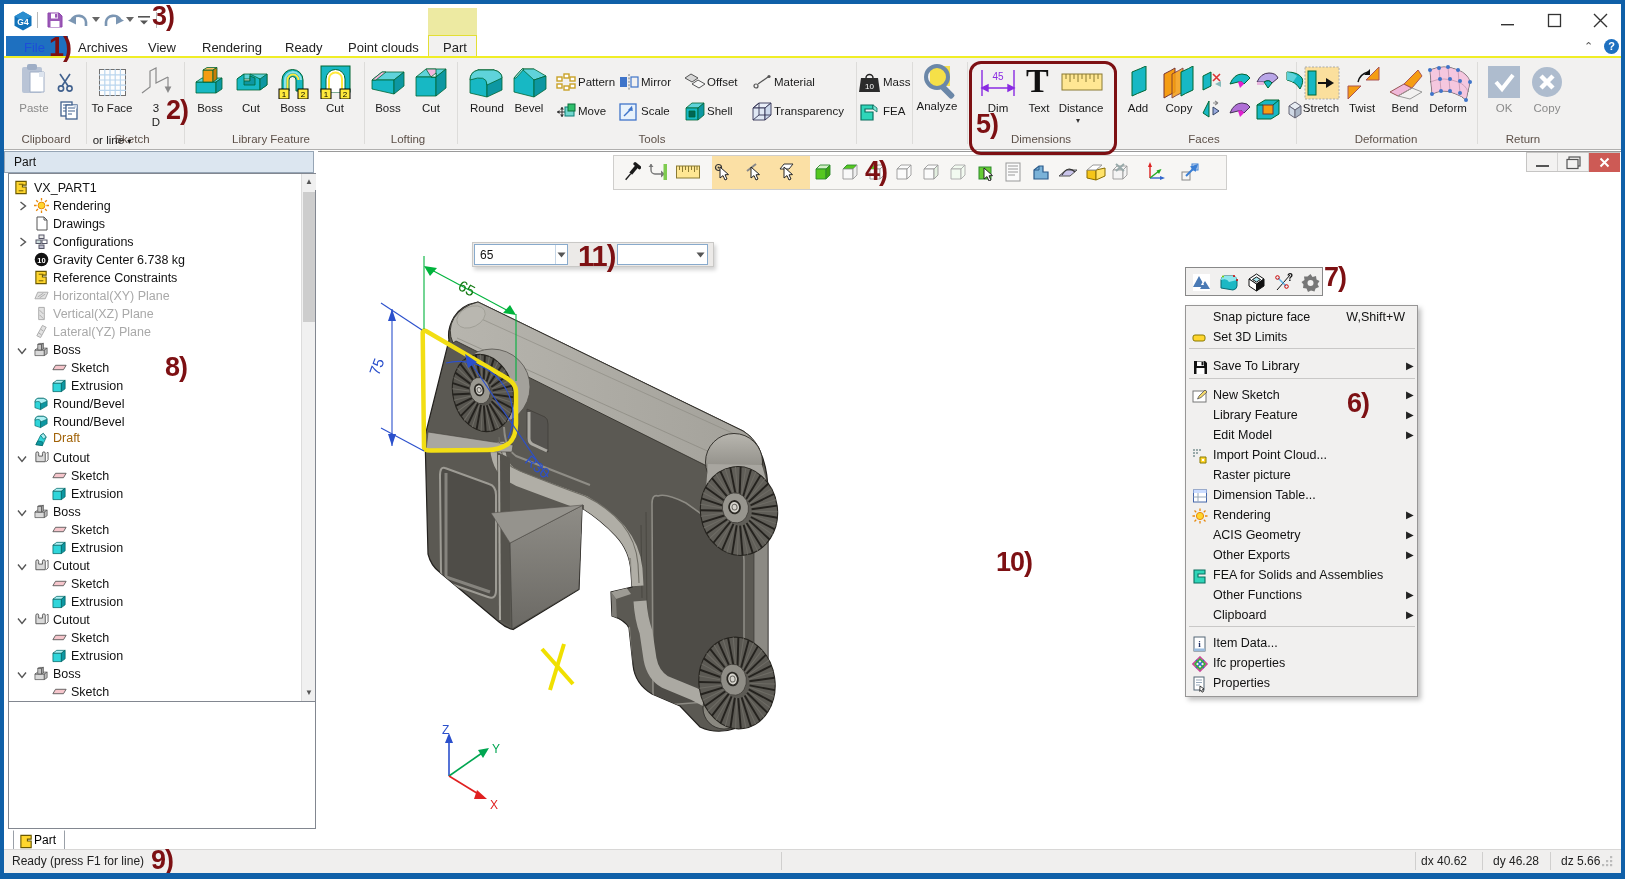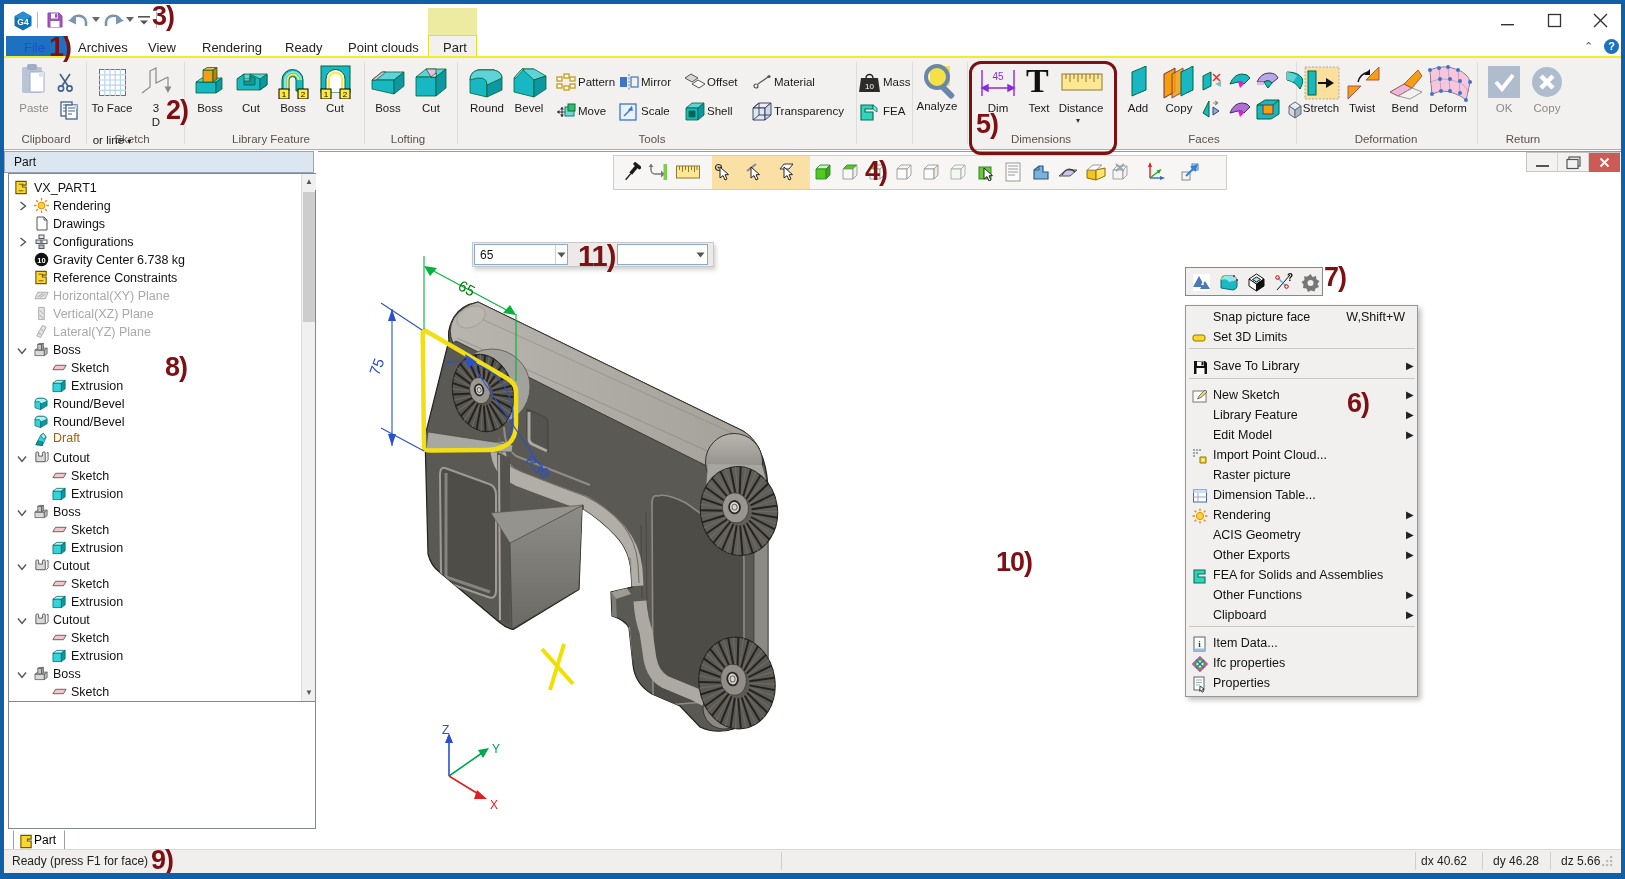--- a/index.html
+++ b/index.html
@@ -1220,21 +1220,21 @@
       <circle cx="3.5" cy="5.5" r="1.8" fill="none" stroke="#c00"></circle>
       <circle cx="12.5" cy="14.5" r="1.8" fill="none" stroke="#c00"></circle>
       <text x="13" y="9" font-size="10" font-weight="bold" fill="#111" font-family="Liberation Sans">?</text>
     </svg>
 <svg class="ic" style="left:115px;top:5px" width="19" height="19" viewBox="0 0 19 19">
       <path d="M9.5 1 L11.5 4 L15 3 L15.5 6.5 L18.5 8 L16.5 11 L18 14 L14.5 15.5 L13.5 18.5 L10 17.5 L7 19 L5.5 15.5 L2 15 L2.5 11.5 L0.5 9 L3.5 7 L3 3.5 L6.5 3.5 Z" fill="#777"></path>
       <circle cx="9.5" cy="10" r="3" fill="#f1f0ef"></circle>
     </svg>
 </div>
 <div id="statusbar">
-<div class="abs" style="left:8px;top:4px">Ready (press F1 for face)</div>
+<div class="abs" style="left:8px;top:4px">Ready (press F1 for line)</div>
 <div class="abs" style="left:777px;top:2px;width:1px;height:18px;background:#d0cfce"></div>
 <div class="abs" style="left:1411px;top:2px;width:1px;height:18px;background:#d0cfce"></div>
 <div class="abs" style="left:1478px;top:2px;width:1px;height:18px;background:#d0cfce"></div>
 <div class="abs" style="left:1546px;top:2px;width:1px;height:18px;background:#d0cfce"></div>
 <div class="abs" style="left:1417px;top:4px">dx 40.62</div>
 <div class="abs" style="left:1489px;top:4px">dy 46.28</div>
 <div class="abs" style="left:1557px;top:4px">dz 5.66</div>
 <svg class="ic" style="left:1598px;top:6px" width="12" height="12" viewBox="0 0 12 12">
       <g fill="#bbb">
         <rect x="8" y="0" width="2.2" height="2.2"></rect>

